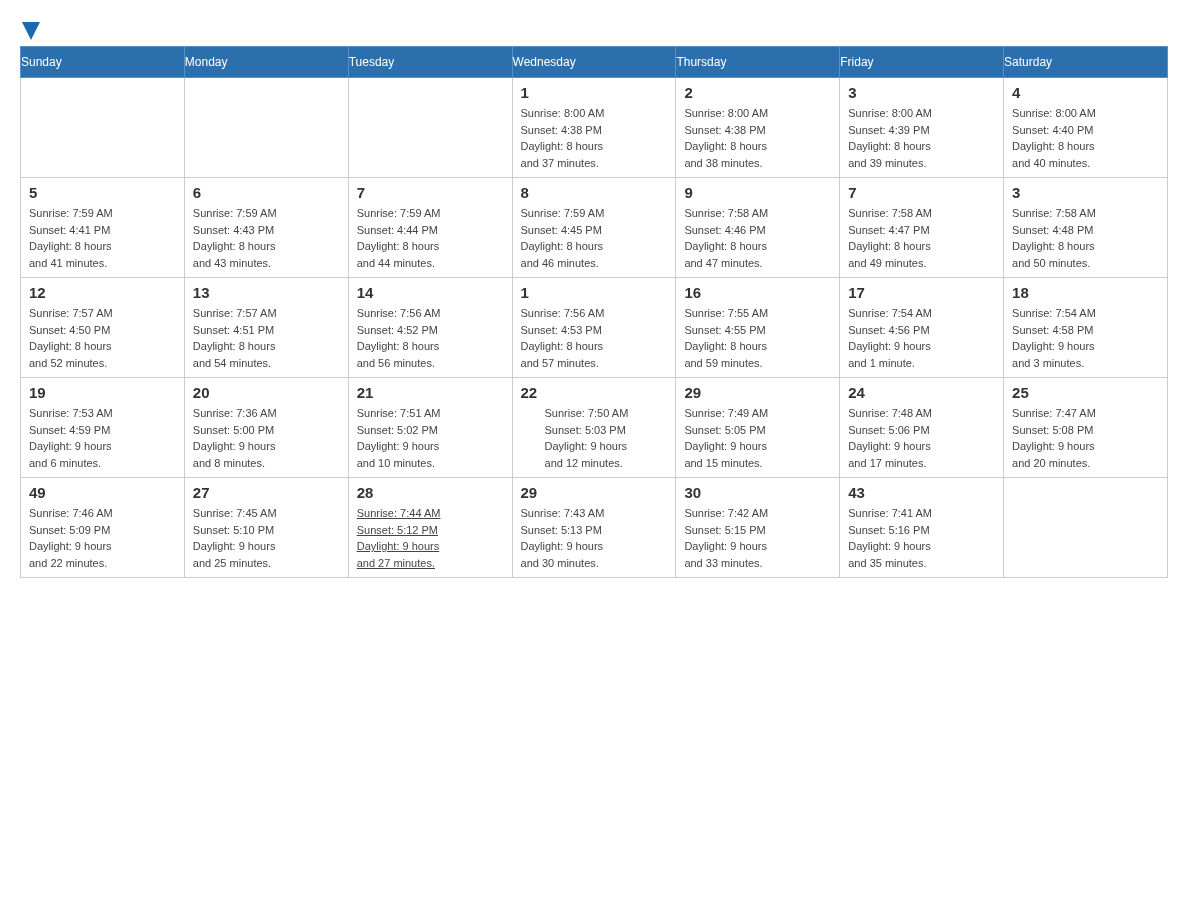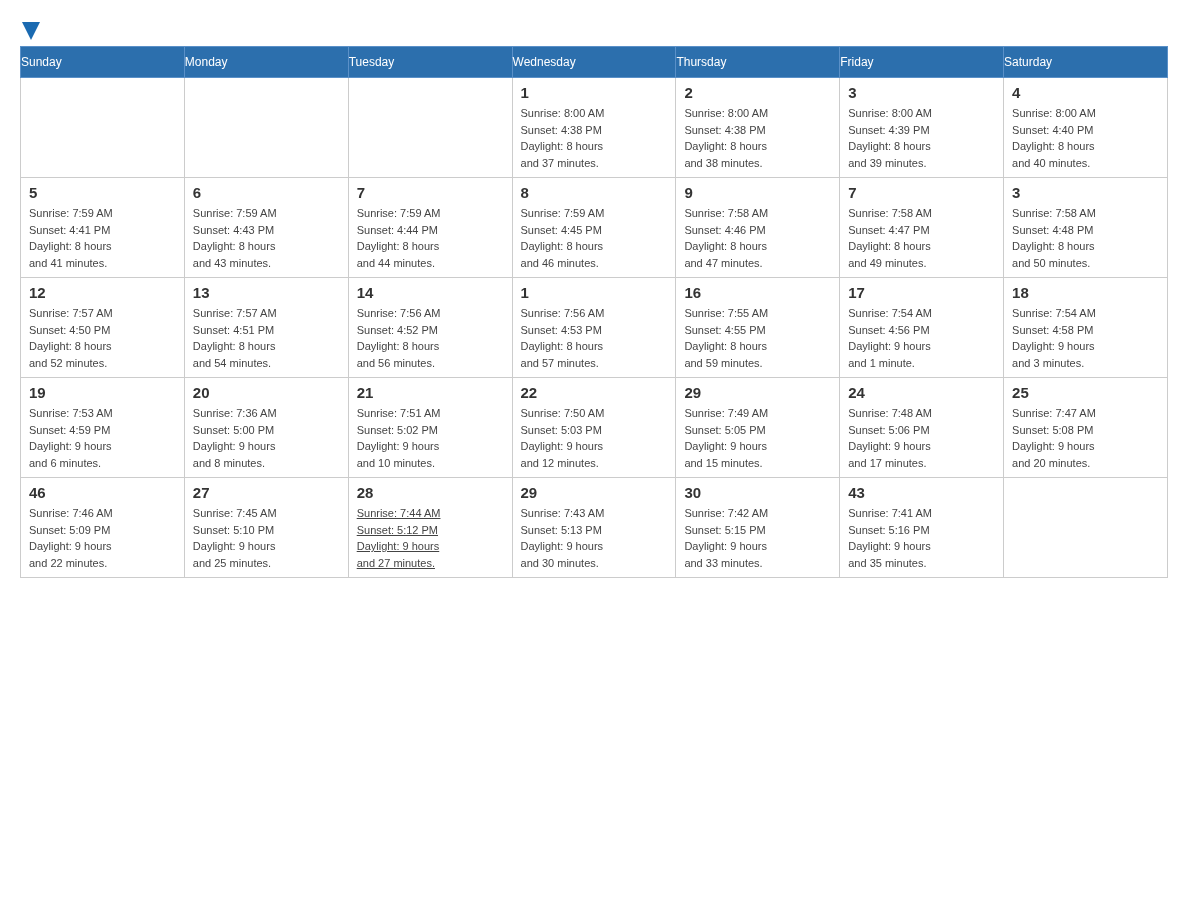--- a/index.html
+++ b/index.html
@@ -275,21 +275,21 @@
         </td>
         <td>
           <span class="day-number">21</span>
           <div class="day-info" style="white-space: pre-line;">Sunrise: 7:51 AM
 Sunset: 5:02 PM
 Daylight: 9 hours
 and 10 minutes.</div>
         </td>
         <td>
           <span class="day-number">22</span>
-          <div class="day-info" style="white-space: pre-line;">Sunrise: 7:50 AM
+          <div class="day-info" style="white-space: pre-line; margin-left: 24px;">Sunrise: 7:50 AM
 Sunset: 5:03 PM
 Daylight: 9 hours
 and 12 minutes.</div>
         </td>
         <td>
           <span class="day-number">29</span>
           <div class="day-info" style="white-space: pre-line;">Sunrise: 7:49 AM
 Sunset: 5:05 PM
 Daylight: 9 hours
 and 15 minutes.</div>
@@ -304,21 +304,21 @@
         <td>
           <span class="day-number">25</span>
           <div class="day-info" style="white-space: pre-line;">Sunrise: 7:47 AM
 Sunset: 5:08 PM
 Daylight: 9 hours
 and 20 minutes.</div>
         </td>
       </tr>
       <tr>
         <td>
-          <span class="day-number">46</span>
+          <span class="day-number">49</span>
           <div class="day-info" style="white-space: pre-line;">Sunrise: 7:46 AM
 Sunset: 5:09 PM
 Daylight: 9 hours
 and 22 minutes.</div>
         </td>
         <td>
           <span class="day-number">27</span>
           <div class="day-info" style="white-space: pre-line;">Sunrise: 7:45 AM
 Sunset: 5:10 PM
 Daylight: 9 hours

